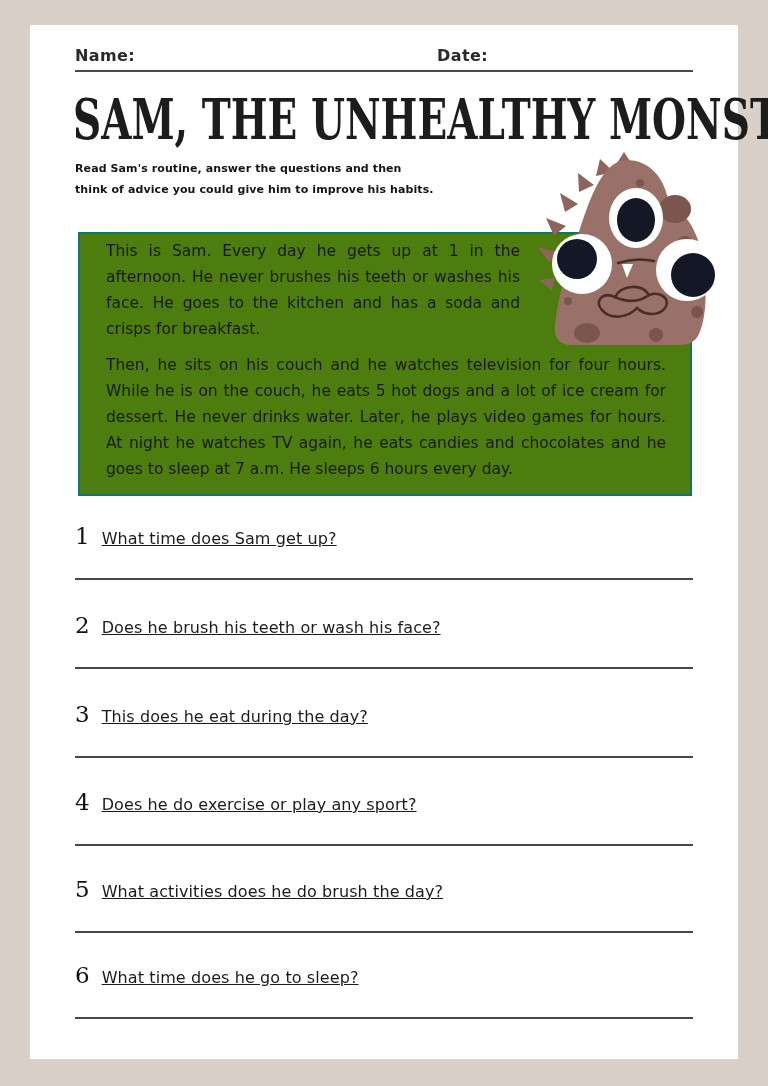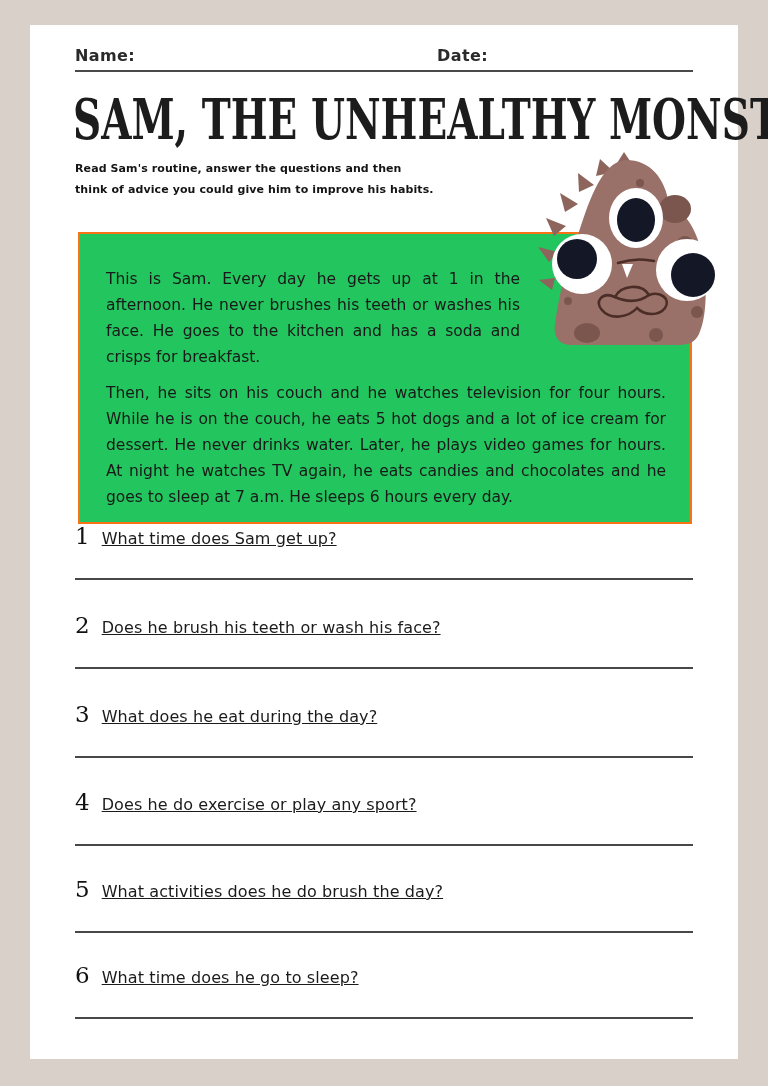--- a/index.html
+++ b/index.html
@@ -20,22 +20,22 @@
     font-family:"DejaVu Serif",serif;font-weight:700;font-size:52px;line-height:60px;
     color:#1c1c1c;letter-spacing:0;
     transform:scale(0.75,1.06);transform-origin:left top;
   }
 
   .instructions{position:absolute;left:75px;top:158px;font-size:11px;font-weight:700;
     color:#141414;line-height:21px;letter-spacing:.1px;}
 
   .passage-box{
     position:absolute;left:78px;top:232px;width:614px;min-height:259px;
-    box-sizing:border-box;border:2px solid #f97316;background:#22c55e;
-    padding:32px 24px 12px 26px;
+    box-sizing:border-box;border:2px solid #0f766e;background:#4d7c0f;
+    padding:4px 24px 12px 26px;
   }
   .para{font-size:15.5px;line-height:26px;text-align:justify;color:#191919;margin:0;}
   .para1{width:414px;margin-bottom:10px;}
 
   .monster{position:absolute;left:538px;top:152px;width:180px;height:197px;z-index:3;}
 
   .question{position:absolute;left:75px;width:618px;height:62px;}
   .q1{top:524px;} .q2{top:613px;} .q3{top:702px;} .q4{top:790px;} .q5{top:877px;} .q6{top:963px;}
   .q-row{display:flex;align-items:baseline;gap:12px;}
   .q-num{font-family:"DejaVu Serif",serif;font-size:23px;line-height:24px;color:#111;}
@@ -110,21 +110,21 @@
     <div class="q-row">
       <span class="q-num">2</span>
       <span class="q-text">Does he brush his teeth or wash his face?</span>
     </div>
     <div class="answer-line"></div>
   </div>
 
   <div class="question q3">
     <div class="q-row">
       <span class="q-num">3</span>
-      <span class="q-text">What does he eat during the day?</span>
+      <span class="q-text">This does he eat during the day?</span>
     </div>
     <div class="answer-line"></div>
   </div>
 
   <div class="question q4">
     <div class="q-row">
       <span class="q-num">4</span>
       <span class="q-text">Does he do exercise or play any sport?</span>
     </div>
     <div class="answer-line"></div>

